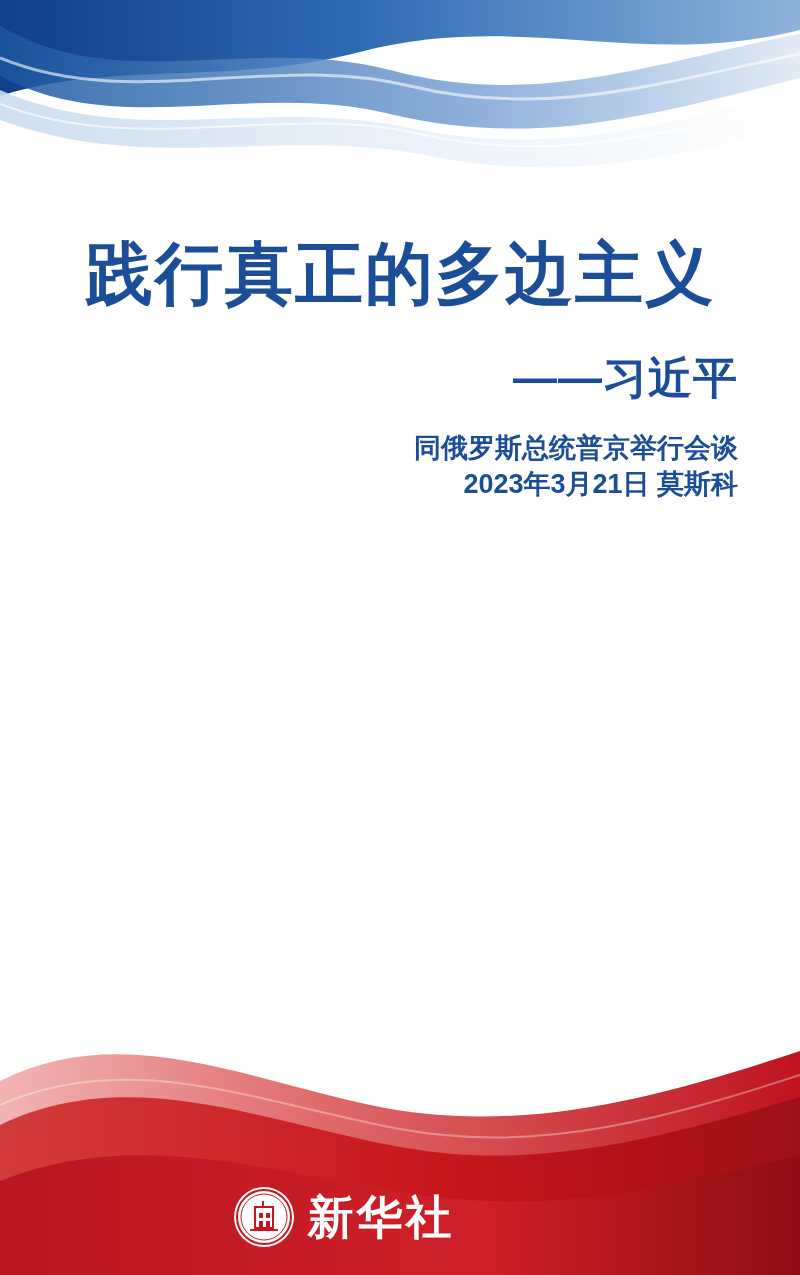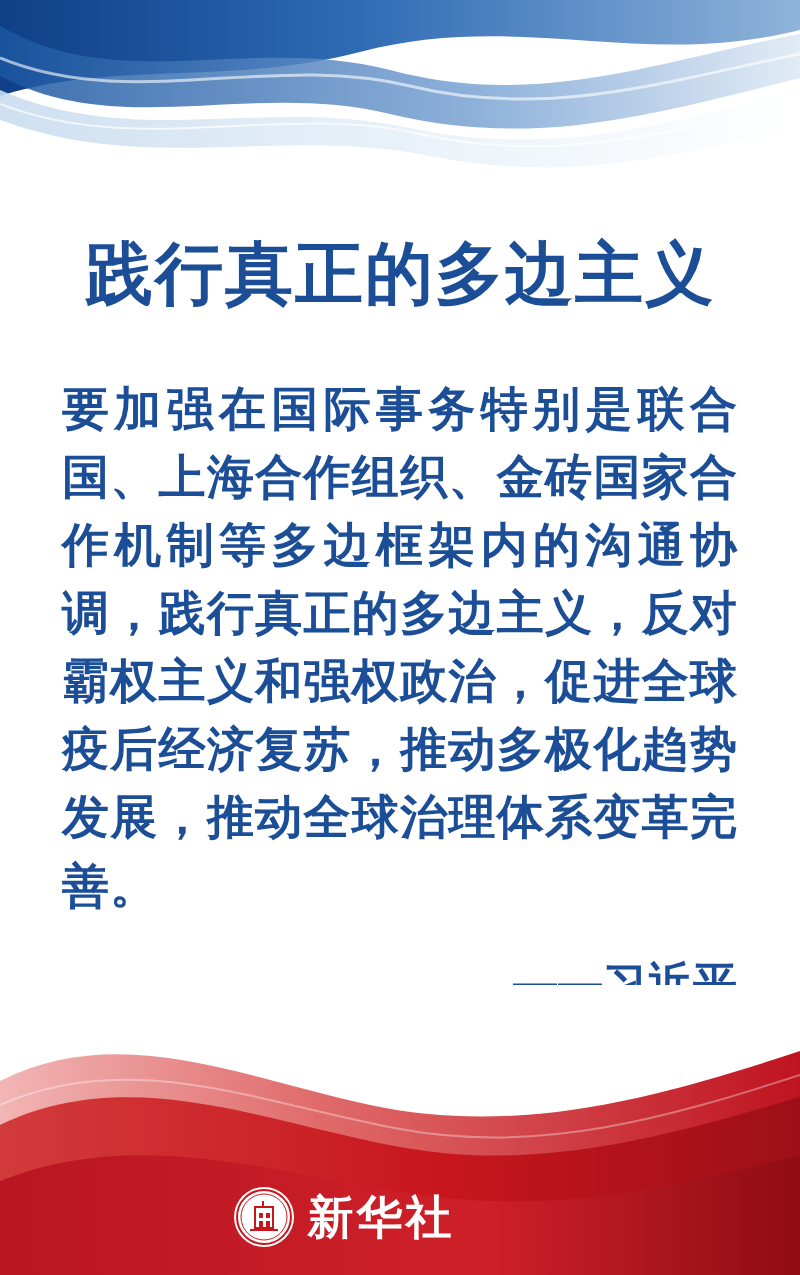--- a/index.html
+++ b/index.html
@@ -145,21 +145,20 @@
       <path d="M0,90 C140,150 260,96 410,128 C560,160 680,118 800,92 L800,150 C670,178 560,206 410,178 C260,150 140,196 0,142 Z" fill="url(#blueGradC)" opacity="0.9"></path>
       <path d="M0,120 C150,175 280,126 430,156 C580,186 690,150 800,128 L800,215 L0,215 Z" fill="#ffffff"></path>
       <path d="M0,58 C130,112 270,52 410,86 C550,120 670,80 800,54" fill="none" stroke="#ffffff" stroke-width="3" opacity="0.6"></path>
       <path d="M0,104 C140,158 280,102 420,134 C560,166 680,128 800,104" fill="none" stroke="#ffffff" stroke-width="2" opacity="0.7"></path>
     </svg>
   </div>
 
   <div class="content">
     <div class="headline">践行真正的多边主义</div>
 
-    <div class="quote">要加强在国际事务特别是联合国、上海合作组织、金砖国家合作机制等多边框架内的沟通协调，践行真正的多边主义，反对霸权主义和强权政治，促进全球疫后经济复苏，推动多极化趋势发展，推动全球治理体系变革完善。</div>
 
     <div class="attribution">——习近平</div>
 
     <div class="occasion">
       <div>同俄罗斯总统普京举行会谈</div>
       <div>2023年3月21日 莫斯科</div>
     </div>
   </div>
 
   <div class="bottom-deco">

